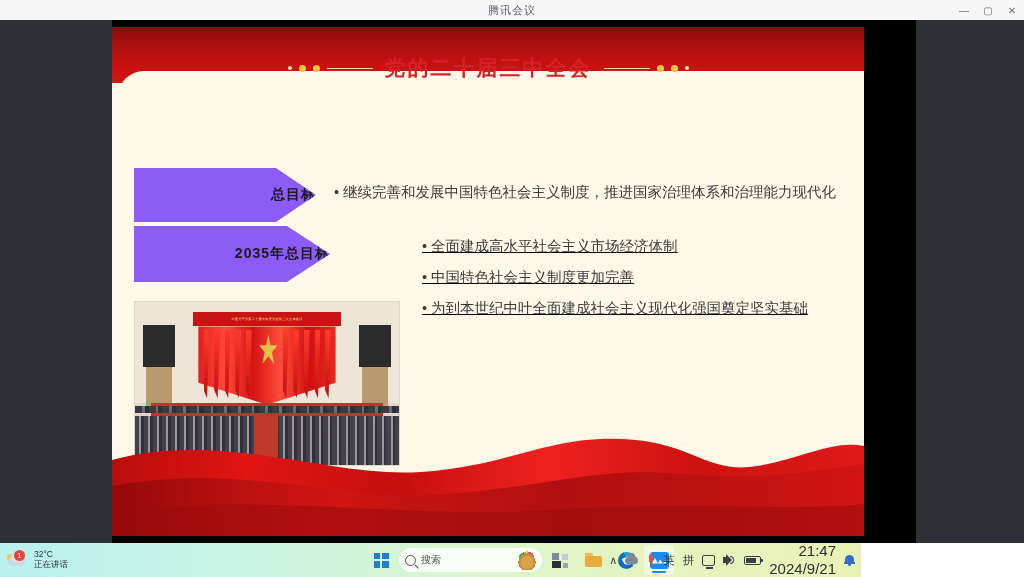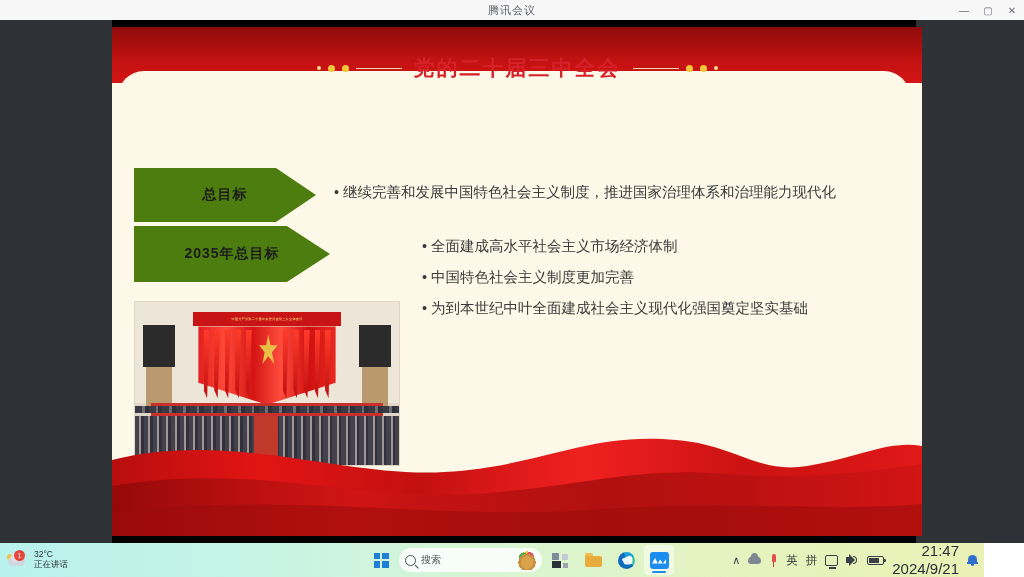--- a/index.html
+++ b/index.html
@@ -26,21 +26,21 @@
   .appbody {
     position:absolute; left:0; top:20px; width:1024px; height:523px;
     background:#2e3236;
   }
   .letterbox {
     position:absolute; left:112px; top:0; width:804px; height:523px;
     background:#000000;
   }
   
   .slide {
-    position:absolute; left:112px; top:7px; width:810px; height:509px;
+    position:absolute; left:112px; top:7px; width:752px; height:509px;
     background:#fdf8e8; overflow:hidden;
   }
   .slide-top-band {
     position:absolute; left:0; top:0; width:100%; height:56px;
     background:linear-gradient(180deg,#8d0b0b 0%,#c01111 55%,#d41515 100%);
   }
   .slide-panel {
     position:absolute; left:6px; top:44px; width:792px; height:420px;
     background:#fdf8e8; border-radius:26px 26px 0 0;
   }
@@ -57,34 +57,34 @@
     white-space:nowrap;
   }
 
   
   .arrow {
     position:absolute; color:#1c1c1c; font-size:14px; font-weight:bold;
     display:flex; align-items:center; justify-content:center;
     letter-spacing:1px;
   }
   .arrow-inner {
-    width:100%; height:100%; background:#4d7c0f;
-    display:flex; align-items:center; justify-content:center;
+    width:100%; height:100%; background:#8b5cf6;
+    display:flex; align-items:center; justify-content:flex-end;
     clip-path:polygon(0 0, 78% 0, 100% 50%, 78% 100%, 0 100%);
   }
   .arrow1 { left:22px; top:141px; width:182px; height:54px; }
   .arrow2 { left:22px; top:199px; width:196px; height:56px; }
 
   
   .headline {
     position:absolute; left:222px; top:155px; width:565px;
     font-size:14.5px; color:#3a3a3a; line-height:1.4;
   }
   .bullets {
-    position:absolute; left:310px; top:210px; width:470px;
+    position:absolute; left:310px; top:210px; width:470px;text-decoration:underline;
   }
   .bullet {
     font-size:14.5px; color:#3a3a3a; margin-bottom:12px; white-space:nowrap;
   }
 
   
   .photo {
     position:absolute; left:22px; top:274px; width:266px; height:165px;
     background:#efe6da; overflow:hidden; border:1px solid #e0d7c5;
   }
@@ -141,21 +141,21 @@
   .mic-icon .body { position:absolute; left:3px; top:1px; width:5px; height:8px; border-radius:3px; background:#b9bcc2; }
   .mic-icon .arc { position:absolute; left:1px; top:7px; width:9px; height:5px; border:1.2px solid #b9bcc2; border-top:none; border-radius:0 0 5px 5px; }
   .mic-icon .stem { position:absolute; left:5px; top:11px; width:1.2px; height:3px; background:#b9bcc2; }
   .ov-divider { width:1px; height:12px; background:#5a5e64; }
   .ov-text { color:#e4e6ea; font-size:10px; white-space:nowrap; }
   .ov-wave { margin-left:auto; display:flex; align-items:center; gap:1px; opacity:.55; }
   .ov-wave i { display:block; width:6px; background:#cfd2d6; transform:skewX(-18deg); }
 
   
   .taskbar {
-    position:absolute; left:0; top:543px; width:984px; height:34px;
+    position:absolute; left:0; top:543px; width:861px; height:34px;
     background:linear-gradient(90deg,#b9f1ee 0%,#c8f4e4 28%,#dbf5cf 55%,#e6f3bd 78%,#eaf1b6 100%);
     display:flex; align-items:center;
   }
   .tb-weather { display:flex; align-items:center; gap:4px; padding-left:6px; width:150px; }
   .wicon { position:relative; width:24px; height:20px; flex:0 0 auto; }
   .wicon .cloud { position:absolute; left:2px; top:7px; width:17px; height:9px; background:#cfd8e0; border-radius:6px; }
   .wicon .cloud:after { content:""; position:absolute; left:3px; top:-4px; width:9px; height:9px; background:#dde4ea; border-radius:50%; }
   .wicon .sun { position:absolute; left:1px; top:4px; width:7px; height:7px; background:#f2c14a; border-radius:50%; }
   .wicon .badge {
     position:absolute; left:8px; top:0; width:11px; height:11px; border-radius:50%;

